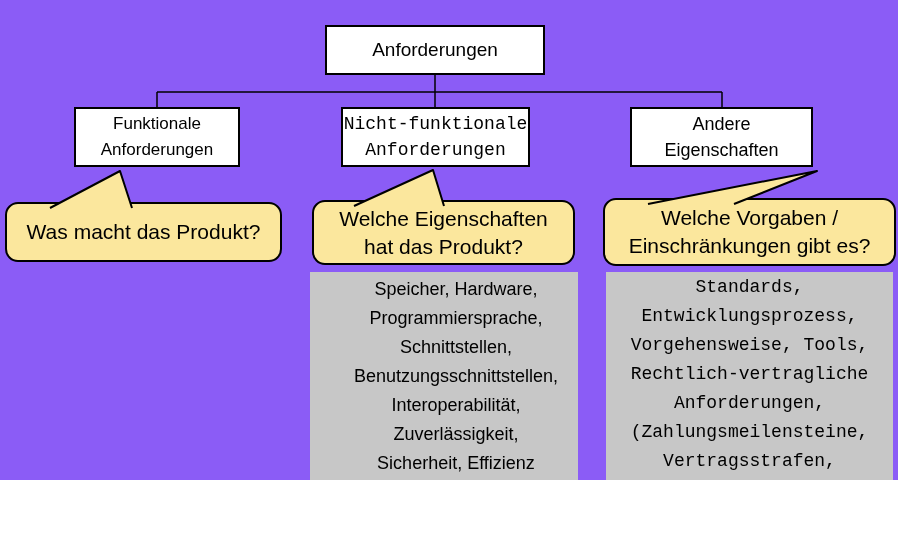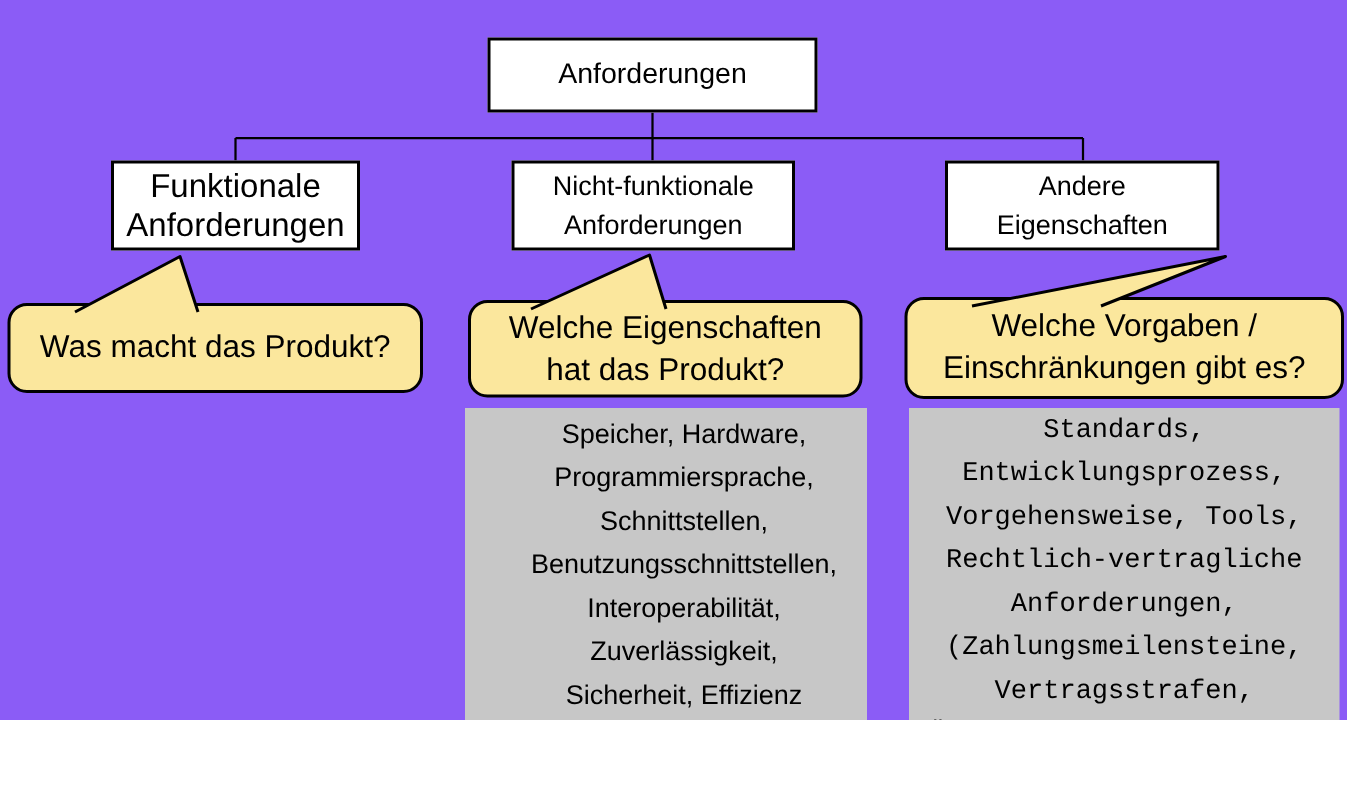--- a/index.html
+++ b/index.html
@@ -33,22 +33,22 @@
     justify-content: center;
     text-align: center;
     white-space: pre-line;
     z-index: 2;
     box-sizing: border-box;
   }
   #root-box {
     left: 325px; top: 25px; width: 220px; height: 50px;
     font-size: 19px;
   }
-  #child-box-1 { left: 74px;  top: 107px; width: 166px; height: 60px; font-size: 22px; line-height: 26px; }
-  #child-box-2 { left: 341px; top: 107px; width: 189px; height: 60px; font-size: 18px; line-height: 26px; }
+  #child-box-1 { left: 74px;  top: 107px; width: 166px; height: 60px; font-size: 17px; line-height: 26px; }
+  #child-box-2 { left: 341px; top: 107px; width: 189px; height: 60px; font-size: 18px; line-height: 26px; font-family: Liberation Mono, monospace; }
   #child-box-3 { left: 630px; top: 107px; width: 183px; height: 60px; font-size: 18px; line-height: 26px; }
   .callout {
     position: absolute;
     background: #FBE79D;
     border: 2px solid #000000;
     border-radius: 13px;
     display: flex;
     align-items: center;
     justify-content: center;
     text-align: center;

